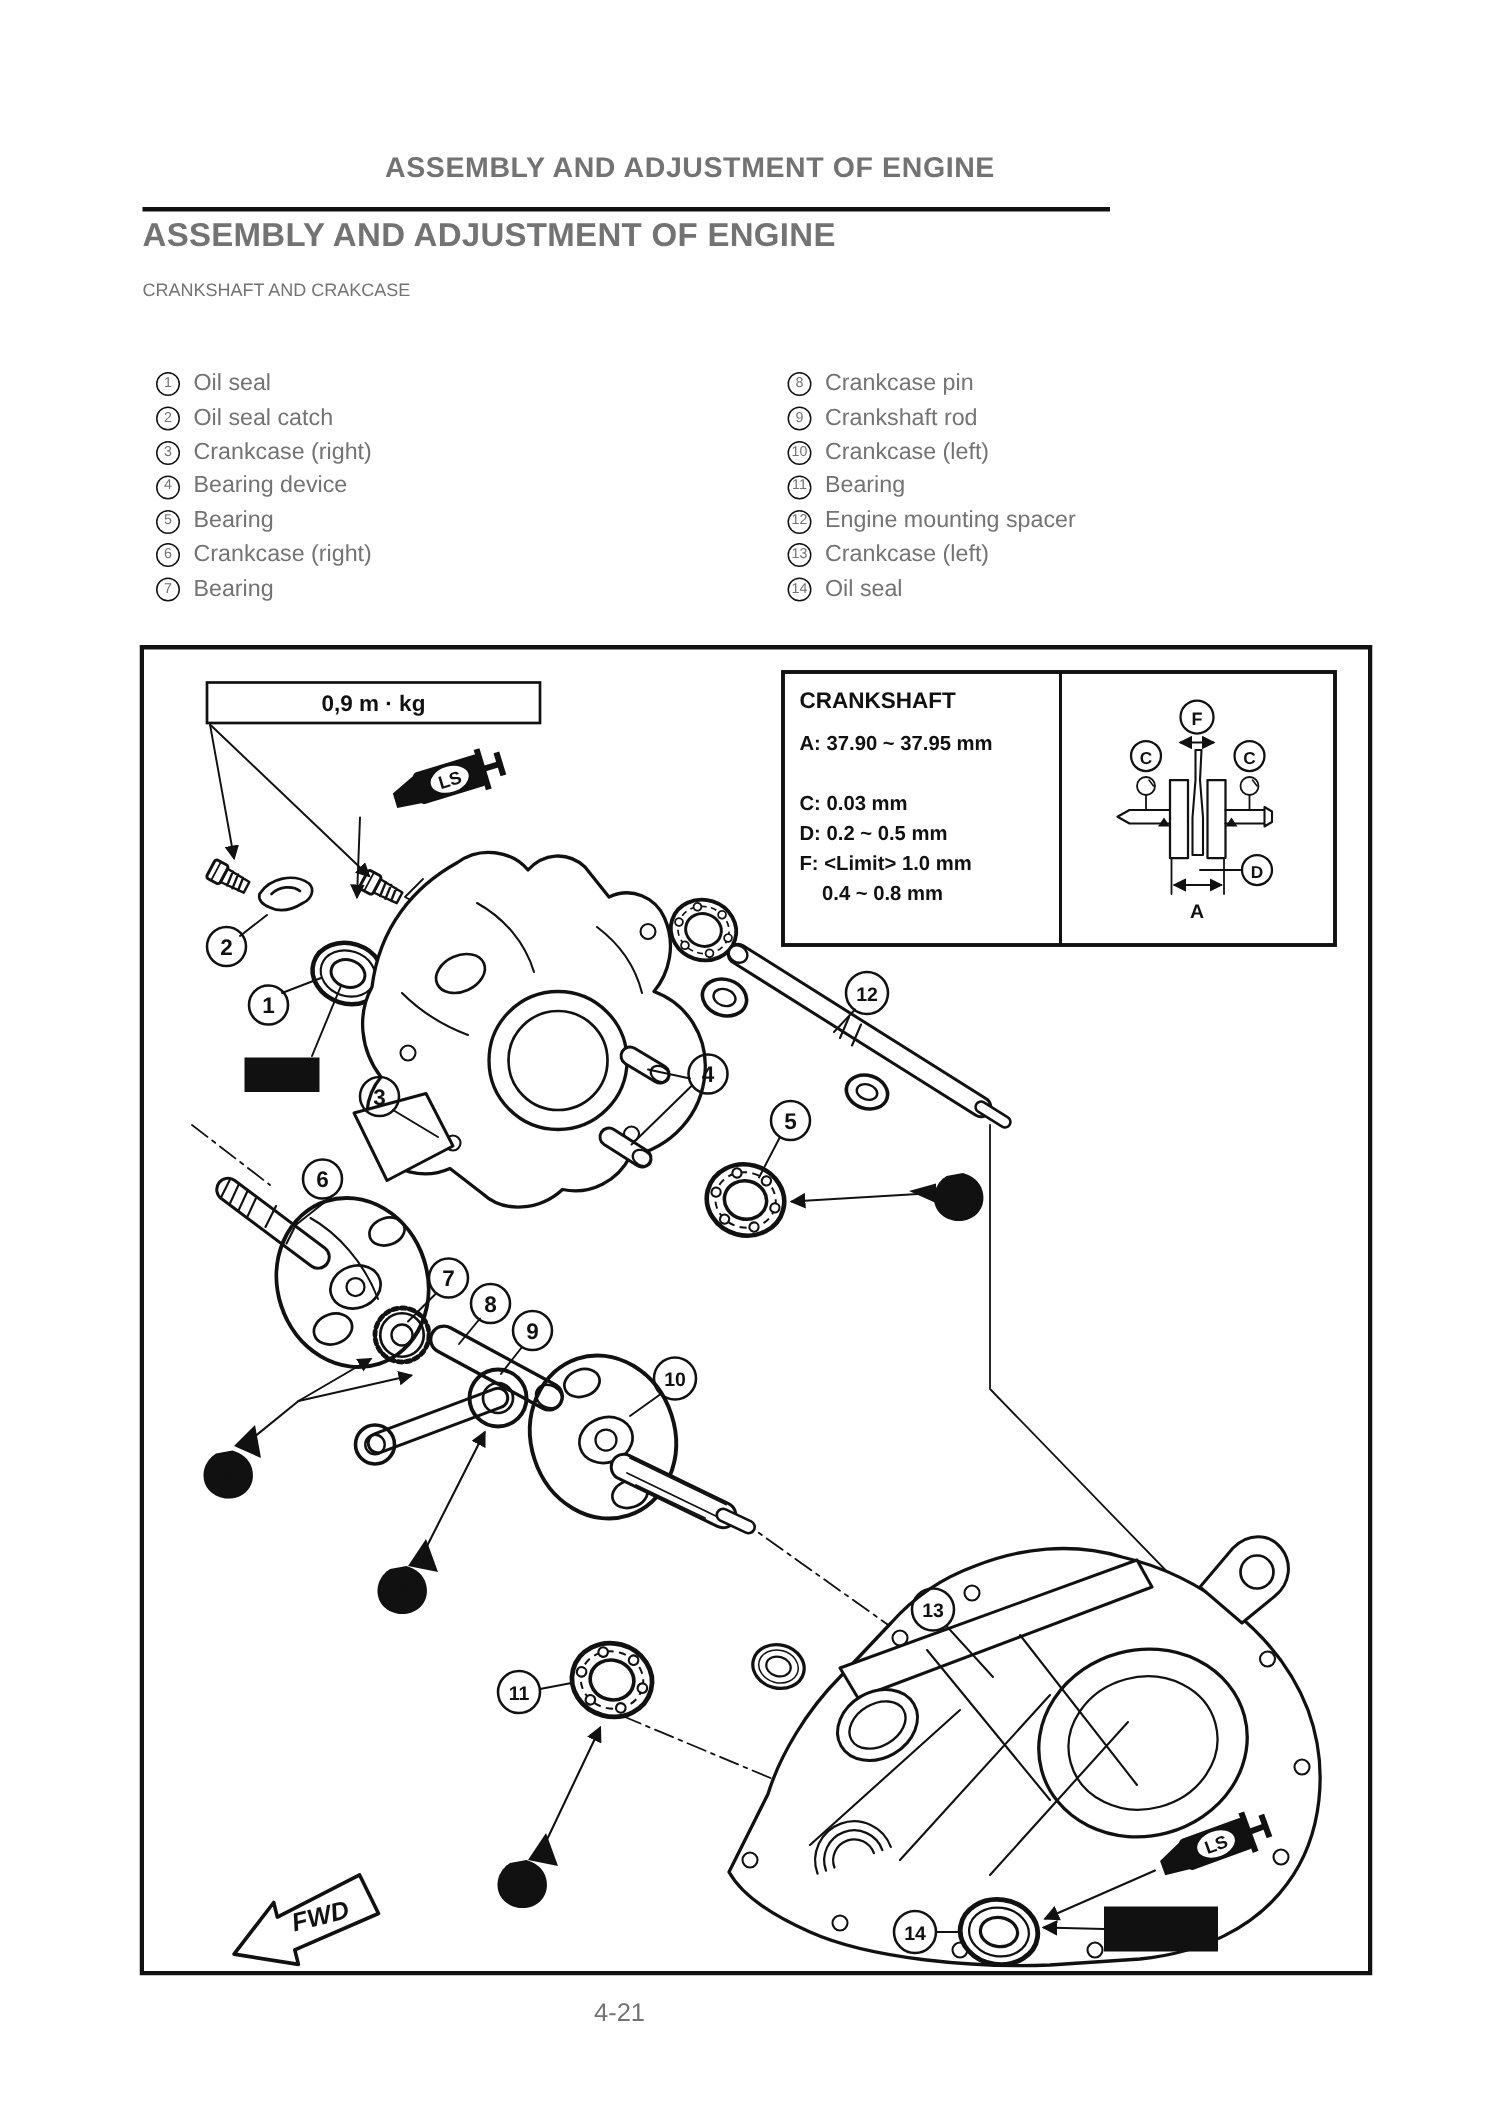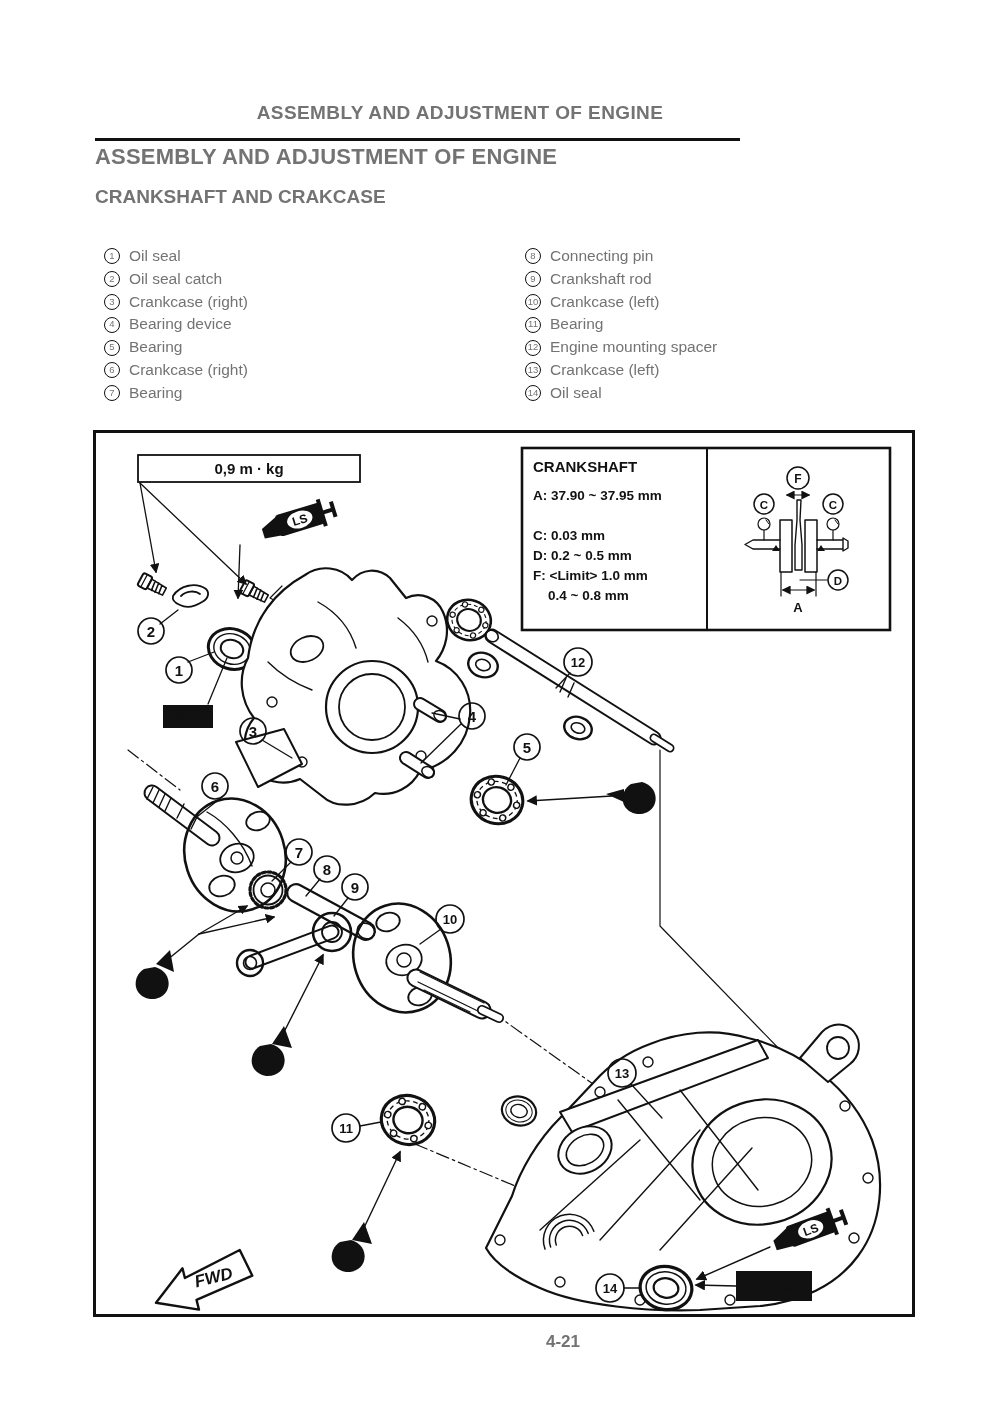--- a/index.html
+++ b/index.html
@@ -17,32 +17,32 @@
   }
   .head-rule{left:95px;top:138px;width:645px;height:3px;background:#111;}
   .eng-badge{
     left:744px;top:84px;width:172px;height:57px;border:3px solid #111;
     display:flex;box-sizing:border-box;background:#fff;
   }
   .eng-cell{flex:1.15;display:flex;align-items:center;justify-content:center;
     font-size:21px;font-weight:bold;letter-spacing:.5px;}
   .eng-icon-cell{width:76px;border-left:3px solid #111;display:flex;align-items:center;justify-content:center;}
   .page-title{left:95px;top:144px;font-size:22px;font-weight:bold;letter-spacing:.2px;white-space:nowrap;}
-  .page-subtitle{left:95px;top:186px;font-size:19px;font-weight:bold;white-space:nowrap;}
+  .page-subtitle{left:95px;top:186px;font-size:12px;font-weight:normal;white-space:nowrap;}
   .parts-col{top:245px;font-size:15.5px;line-height:22.8px;}
   .parts-col .row{display:flex;align-items:center;height:22.8px;white-space:nowrap;}
   .cnum{
     display:inline-flex;align-items:center;justify-content:center;
     width:16px;height:16px;border:1.3px solid #111;border-radius:50%;
     font-size:9.5px;font-weight:normal;margin-right:9px;flex:0 0 auto;box-sizing:border-box;
   }
   .col-left{left:104px;}
   .col-right{left:525px;}
   .figure-frame{left:93px;top:430px;width:708px;height:887px;}
-  .page-number{left:380px;top:1332px;width:200px;text-align:right;font-size:17px;font-weight:bold;}
+  .page-number{left:396px;top:1332px;width:200px;text-align:left;font-size:17px;font-weight:normal;}
   svg text{font-family:"Liberation Sans","DejaVu Sans",sans-serif;fill:#111;}
   svg .ln{stroke:#111;fill:none;stroke-linecap:round;stroke-linejoin:round;}
 </style>
 </head>
 <body>
 
 <div class="page">
 
   <div class="abs running-head">ASSEMBLY AND ADJUSTMENT OF ENGINE</div>
   <div class="abs head-rule"></div>
@@ -77,21 +77,21 @@
         <span>Crankcase (right)</span>
       </div>
     <div class="row">
         <span class="cnum">7</span>
         <span>Bearing</span>
       </div>
   </div>
   <div class="abs parts-col col-right">
     <div class="row">
         <span class="cnum">8</span>
-        <span>Connecting pin</span>
+        <span>Crankcase pin</span>
       </div>
     <div class="row">
         <span class="cnum">9</span>
         <span>Crankshaft rod</span>
       </div>
     <div class="row">
         <span class="cnum">10</span>
         <span>Crankcase (left)</span>
       </div>
     <div class="row">

